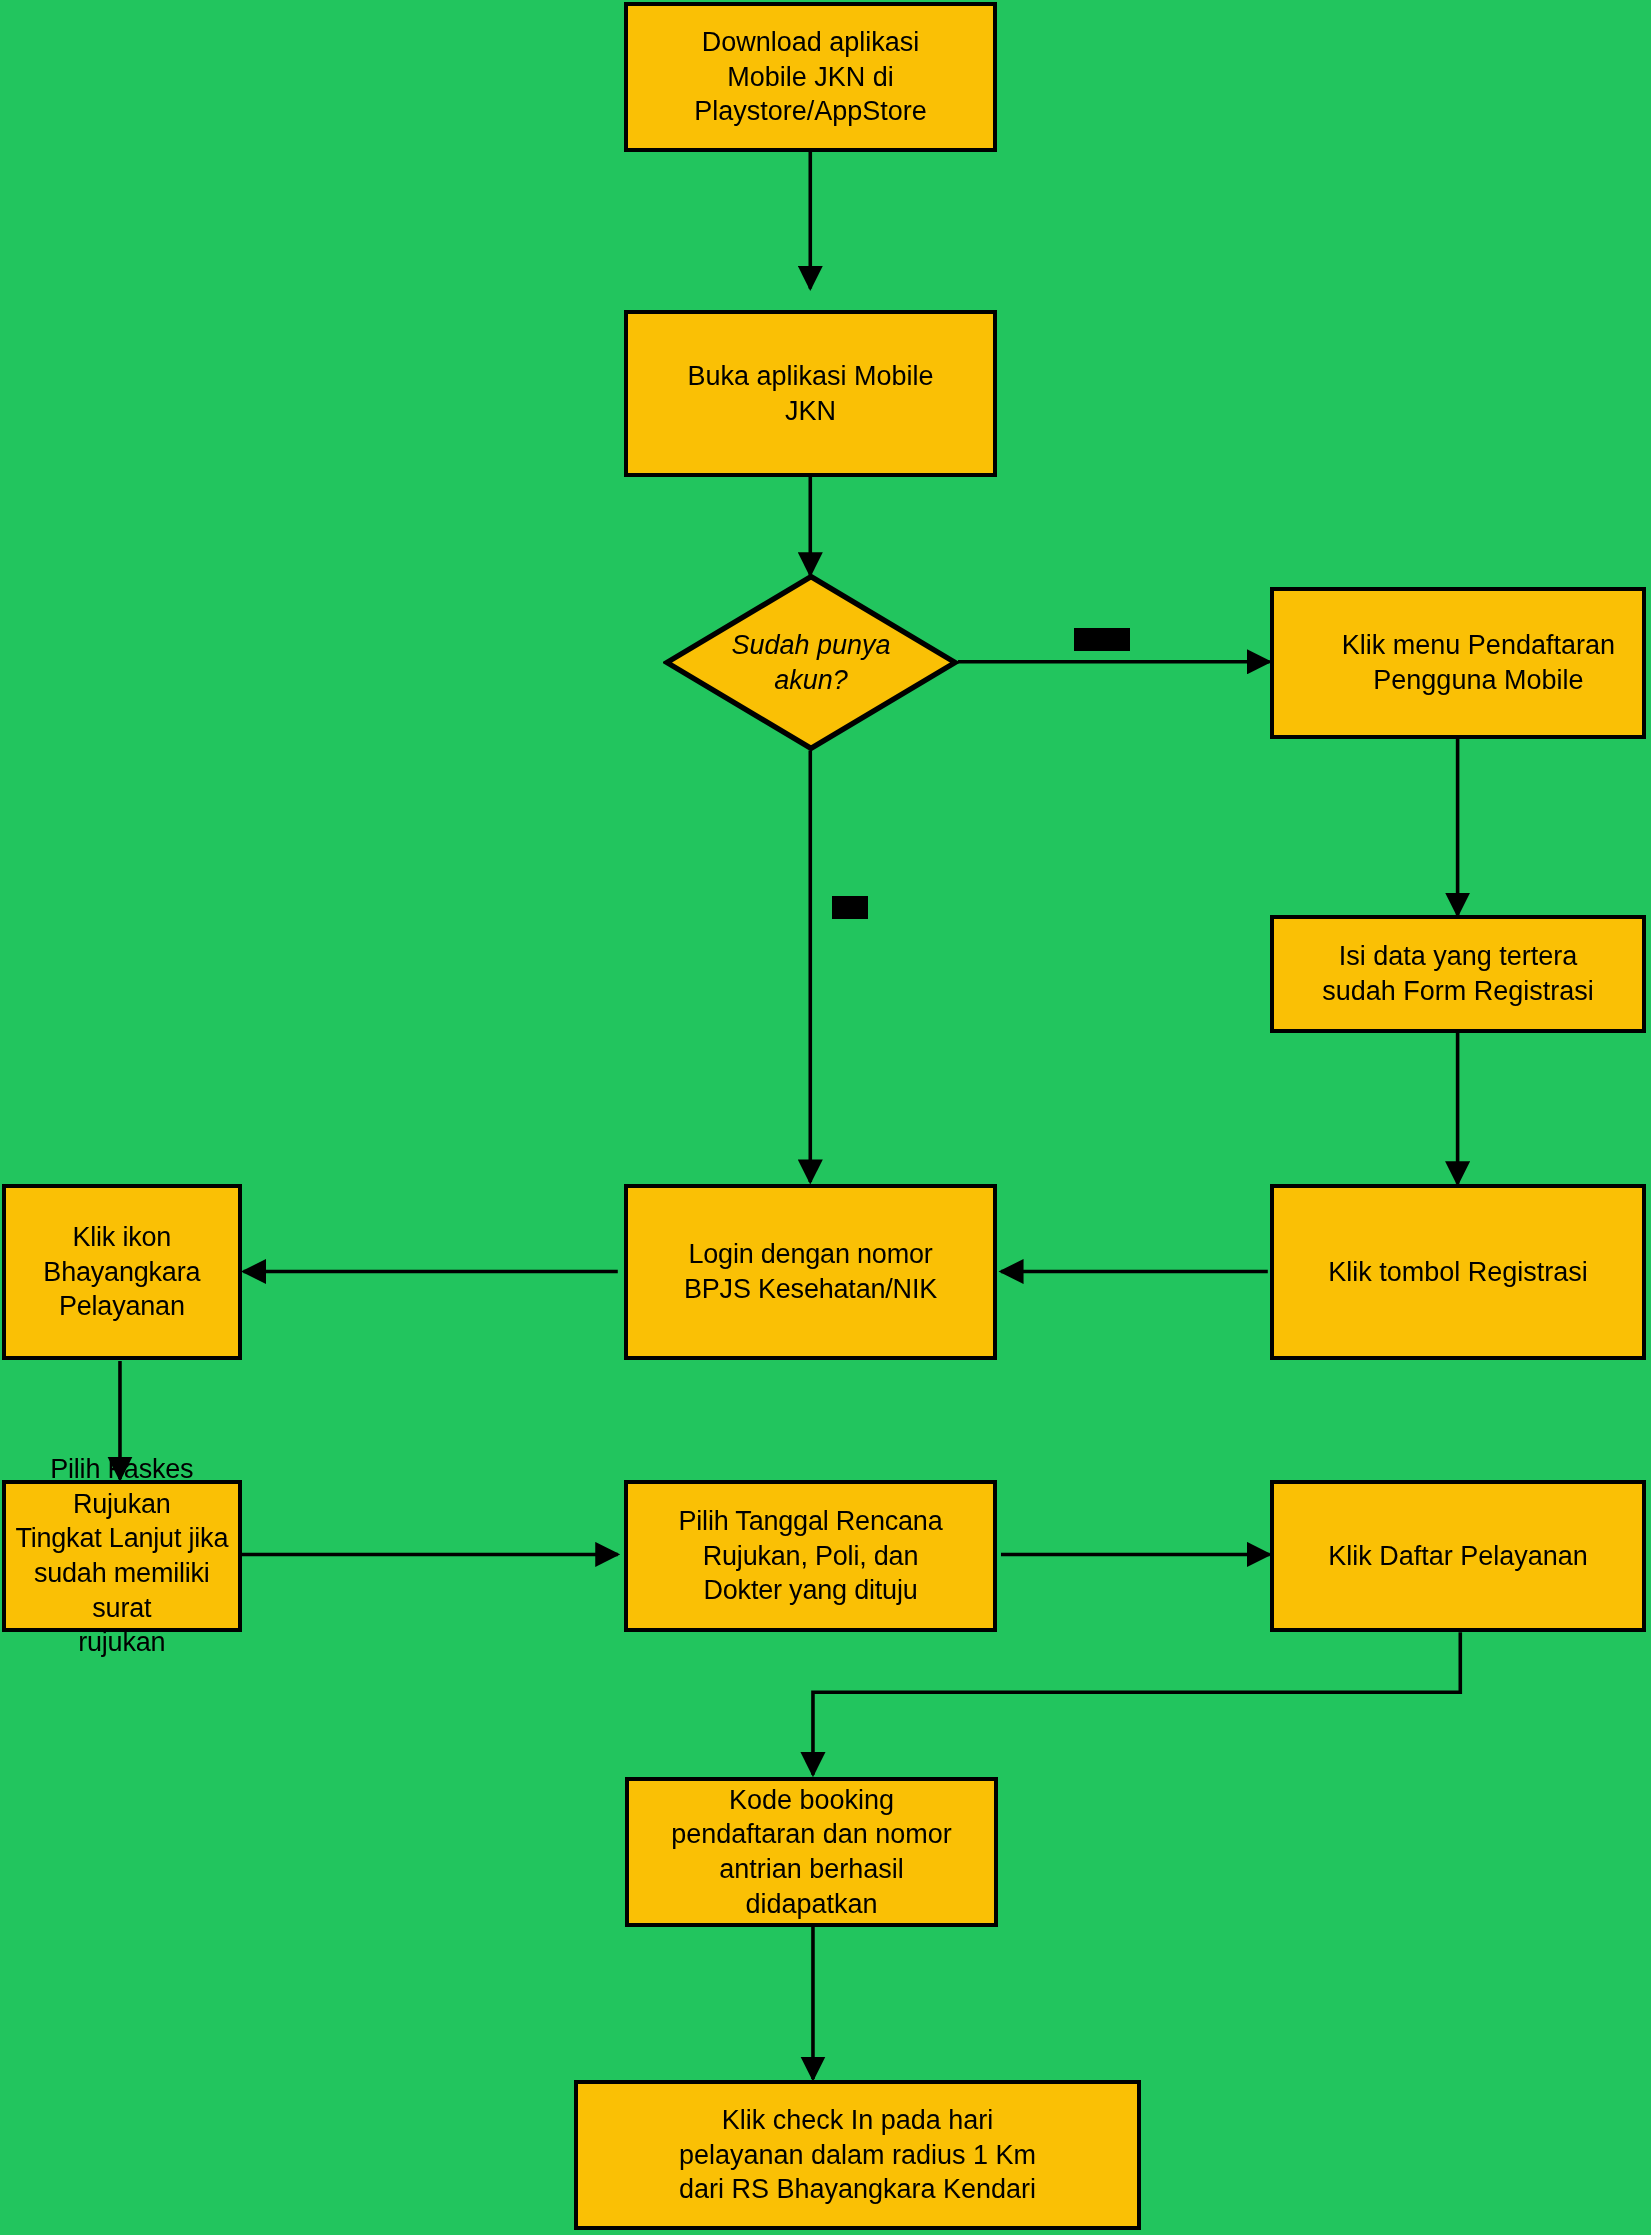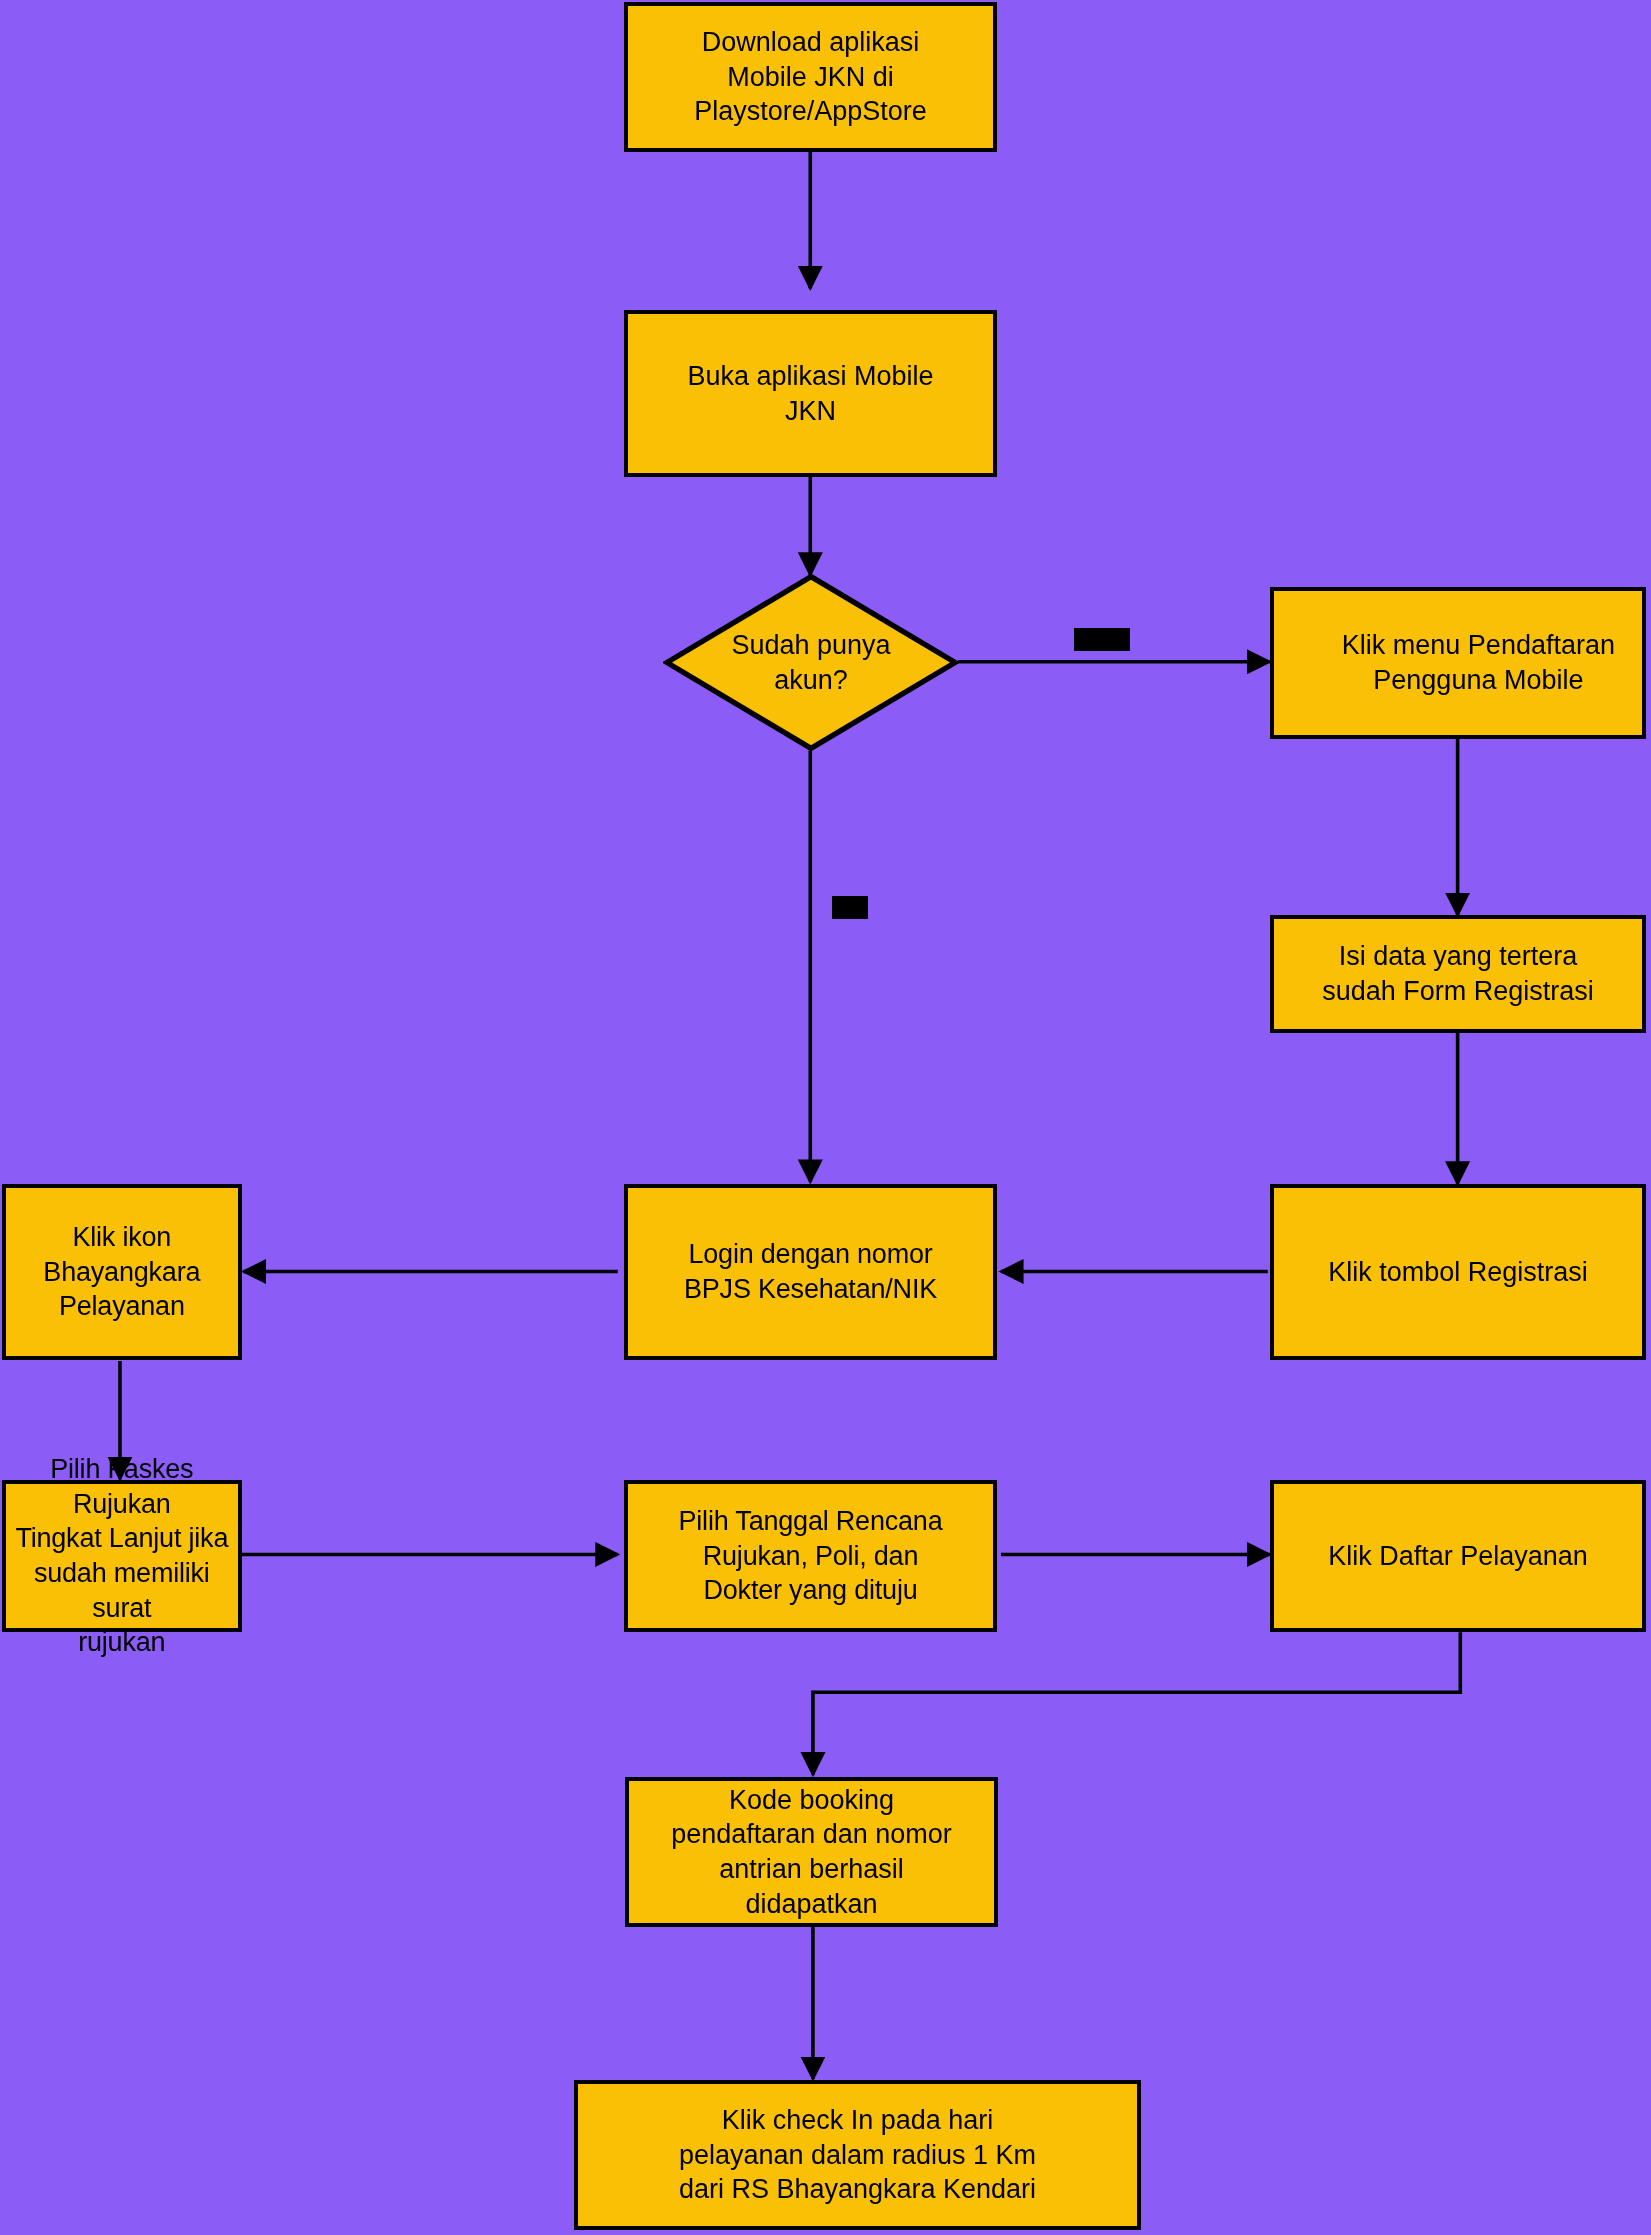--- a/index.html
+++ b/index.html
@@ -7,21 +7,21 @@
     padding: 0;
     background: #ffffff;
   }
   body {
     font-family: "Liberation Sans", sans-serif;
   }
   #canvas {
     position: relative;
     width: 1651px;
     height: 2235px;
-    background: #8b5cf6;
+    background: #22c55e;
     overflow: hidden;
   }
   #edges {
     position: absolute;
     left: 0;
     top: 0;
     width: 1651px;
     height: 2235px;
     pointer-events: none;
   }
@@ -41,20 +41,21 @@
     padding: 3.6px 7.2px;
     z-index: 3;
   }
   .node.condensed {
     font-stretch: condensed;
     letter-spacing: -0.2px;
   }
   .diamond-wrap {
     position: absolute;
     z-index: 3;
+    font-style: italic;
   }
   .diamond-wrap svg {
     position: absolute;
     left: 0;
     top: 0;
   }
   .diamond-label {
     position: absolute;
     left: 0;
     top: 0;

